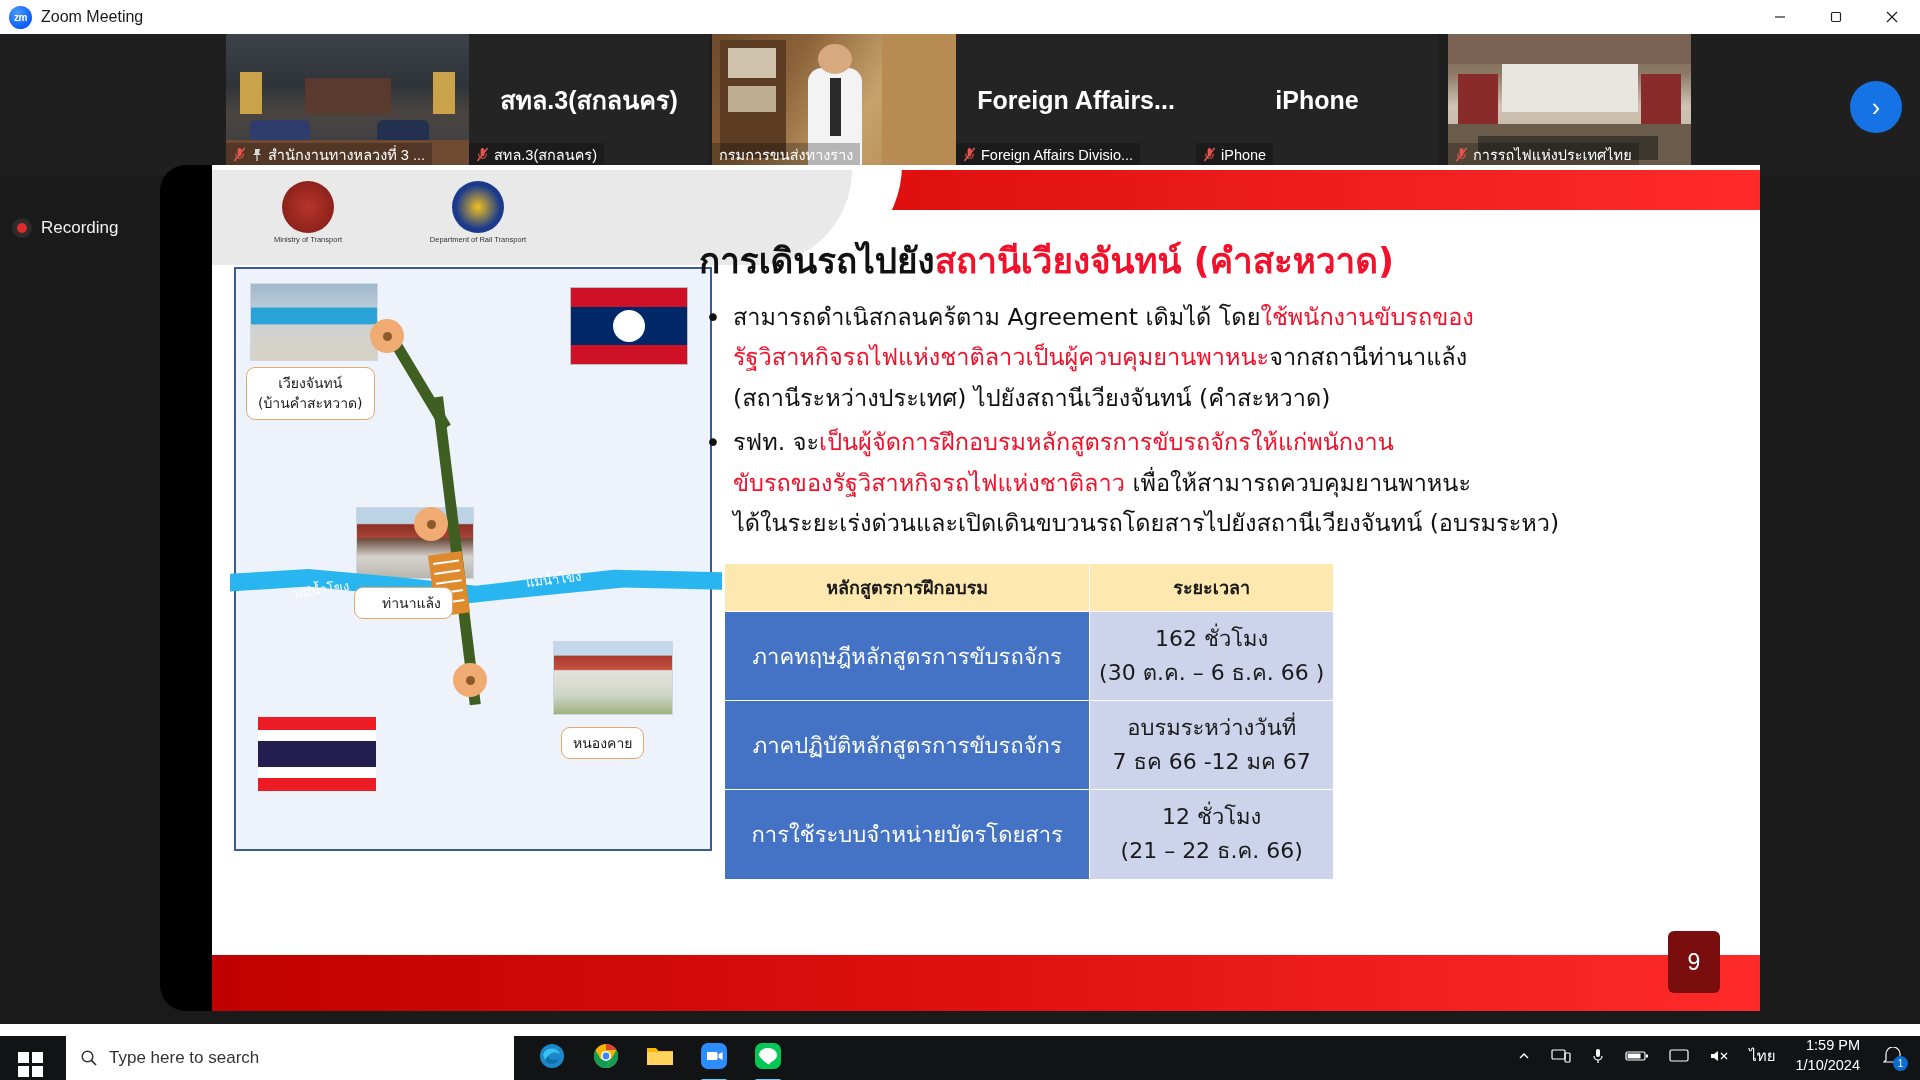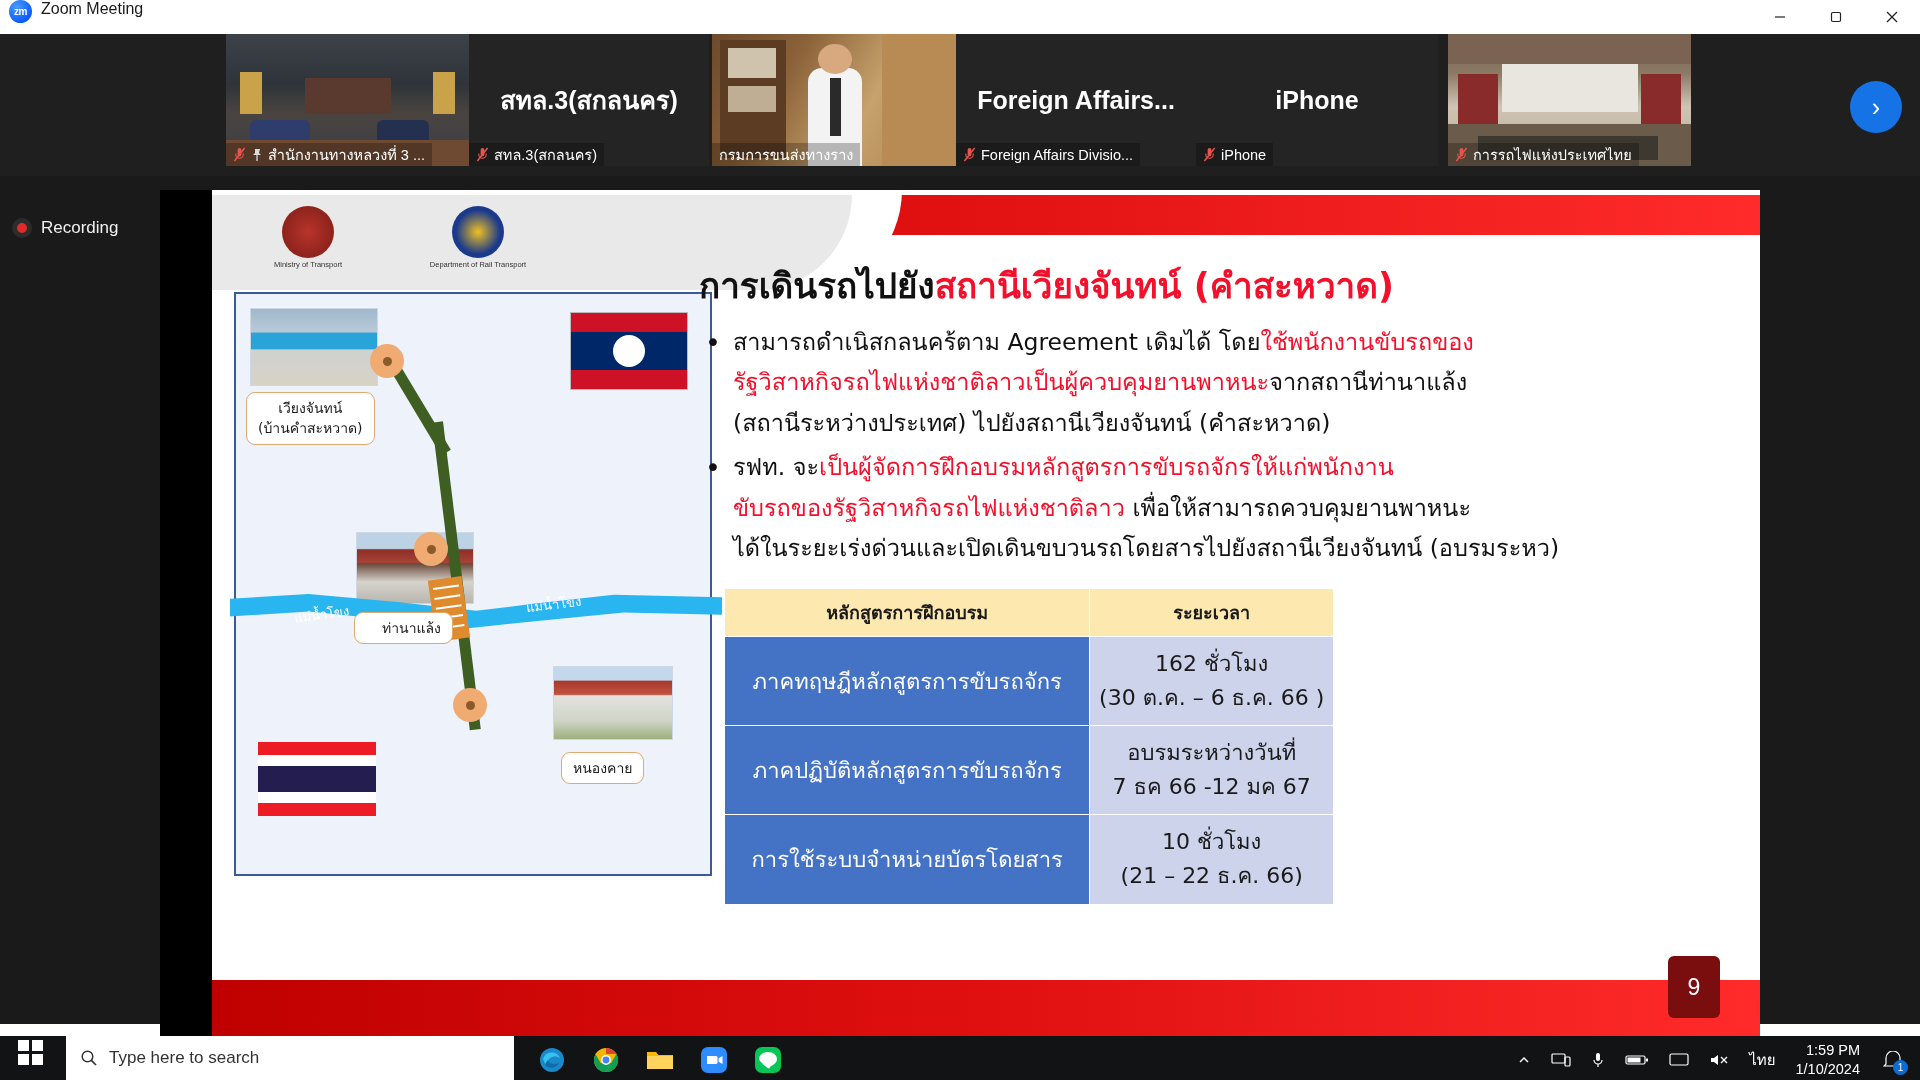--- a/index.html
+++ b/index.html
@@ -6,21 +6,21 @@
   html, body {
     width: 1920px; height: 1080px;
     overflow: hidden;
     font-family: "Liberation Sans", sans-serif;
     background: #ffffff;
   }
 
   
   .titlebar {
     position: absolute; top: 0; left: 0; width: 1920px; height: 34px;
-    background: #ffffff; display: flex; 
+    background: #ffffff; display: flex; align-items: center;
     border-bottom: 0px solid #e3e3e3;
   }
   .zm-logo {
     width: 23px; height: 23px; border-radius: 50%;
     background: radial-gradient(circle at 35% 30%, #4a9bff 0%, #0b5cff 70%);
     margin-left: 9px; color: #fff; font-size: 10px; font-weight: bold;
     display: flex; align-items: center; justify-content: center;
     letter-spacing: -0.5px;
   }
   .title-text {
@@ -79,22 +79,22 @@
     color: #f0f0f0; font-size: 17px;
   }
   .rec-dot {
     width: 20px; height: 20px; border-radius: 50%;
     background: #2c2c2c; display:flex; align-items:center; justify-content:center;
   }
   .rec-dot i { width: 10px; height: 10px; border-radius: 50%; background:#e02b2b; display:block; }
 
   
   .slide-wrap {
-    position: absolute; left: 160px; top: 156px;
-    width: 1600px; height: 846px; background: #000;
+    position: absolute; left: 160px; top: 131px;
+    width: 1600px; height: 846px; background: #000; border-radius: 26px;
   }
   .slide {
     position: absolute; left: 52px; top: 0px;
     width: 1548px; height: 846px; background: #ffffff;
     overflow: hidden;
   }
 
   
   .slide-top-band {
     position: absolute; left: 0; top: 5px; width: 1548px; height: 40px;
@@ -256,21 +256,21 @@
   .tbl td.c2 {
     background: #ccd3ea; color: #1a1a1a; font-size: 22px;
     padding: 10px 8px; text-align: center;
     border: 1px solid #ffffff; line-height: 1.55; vertical-align: middle;
   }
   .tbl td.c2 .l2 { display: block; }
 
   
   .taskbar {
     position: absolute; left: 0; bottom: 0; width: 1920px; height: 44px;
-    background: #111315; display: flex; align-items: flex-end;
+    background: #111315; display: flex; align-items: flex-start;
   }
   .start {
     width: 60px; height: 56px; display: flex; align-items: center; justify-content: center;
   }
   .winlogo { display: grid; grid-template-columns: 11px 11px; grid-template-rows: 11px 11px; gap: 3px; }
   .winlogo i { background: #ffffff; display: block; }
   .search {
     width: 448px; height: 44px; margin-left: 6px; background: #ffffff;
     display: flex; align-items: center; gap: 11px; padding: 0 14px;
   }
@@ -531,21 +531,21 @@
           <tr>
             <td class="c1">ภาคปฏิบัติหลักสูตรการขับรถจักร</td>
             <td class="c2">
               <span class="l2">อบรมระหว่างวันที่</span>
               <span class="l2">7 ธค 66 -12 มค 67</span>
             </td>
           </tr>
           <tr>
             <td class="c1">การใช้ระบบจำหน่ายบัตรโดยสาร</td>
             <td class="c2">
-              <span class="l2">10 ชั่วโมง</span>
+              <span class="l2">12 ชั่วโมง</span>
               <span class="l2">(21 – 22 ธ.ค. 66)</span>
             </td>
           </tr>
         </tbody>
       </table>
 
       <div class="slide-bottom-band"></div>
       <div class="page-chip">9</div>
     </div>
   </div>

